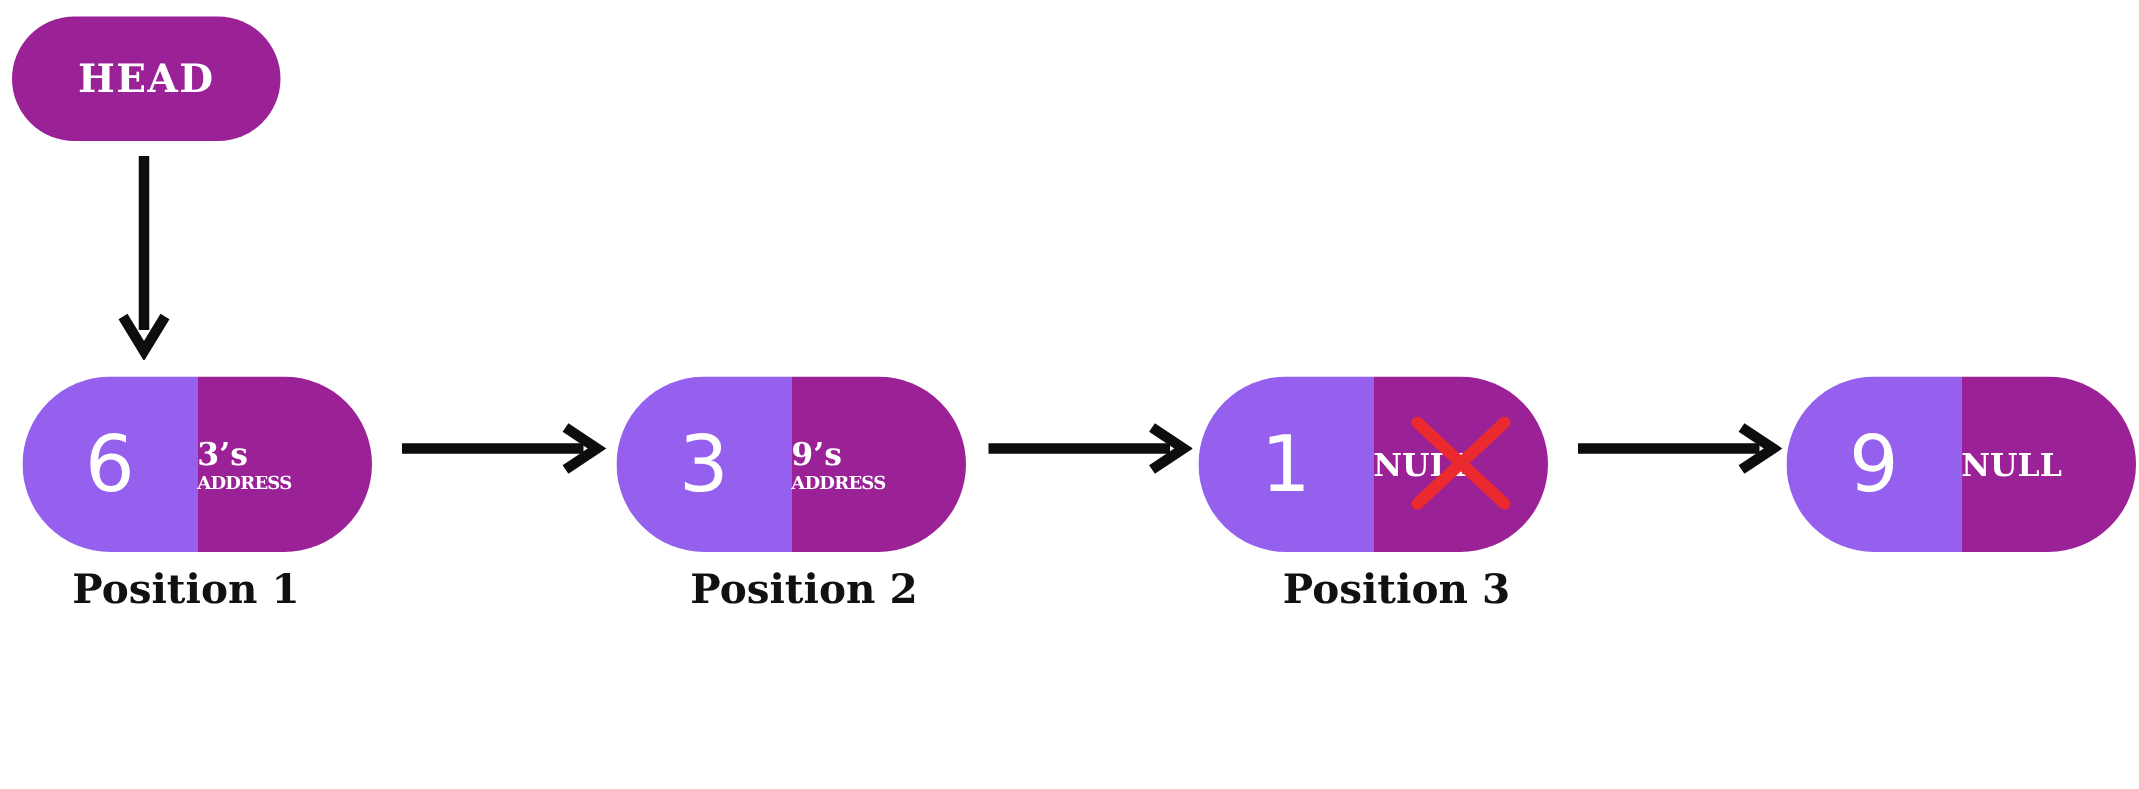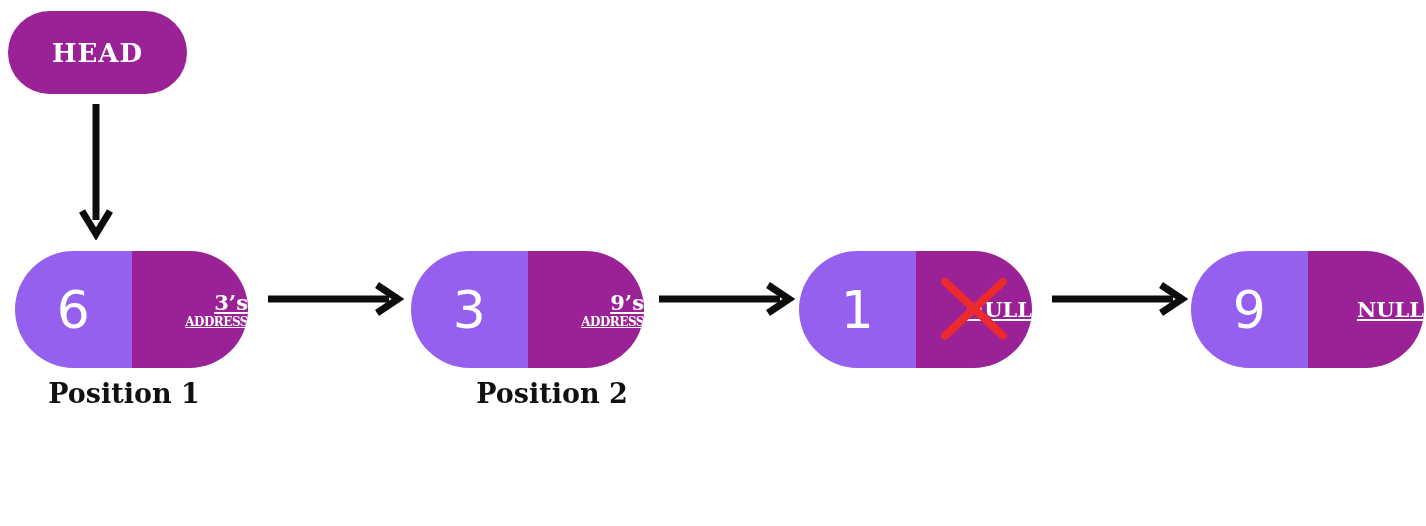--- a/index.html
+++ b/index.html
@@ -42,47 +42,46 @@
     color: #ffffff;
     font-family: "DejaVu Sans", "Liberation Sans", sans-serif;
     font-size: 52px;
     font-weight: 400;
   }
   .node-pointer {
     position: relative;
     width: 50%; height: 100%;
     background: #9b2196;
     display: flex; flex-direction: column;
-    align-items: flex-end; justify-content: center;
+    align-items: flex-start; justify-content: center;
     color: #ffffff;
     font-weight: bold;
     text-align: center;
     line-height: 1.2;
-    text-decoration: underline;
   }
   .pointer-line1 { font-size: 21px; }
   .pointer-line2 { font-size: 12px; letter-spacing: -0.5px; }
 
   .n1 { left: 15px; }
   .n2 { left: 411px; }
   .n3 { left: 799px; }
   .n4 { left: 1191px; }
 
   
   .pos-label {
     position: absolute;
     top: 378px;
     transform: translateX(-50%);
     color: #111111;
     font-weight: bold;
     font-size: 27px;
     white-space: nowrap;
   }
   .pl1 { left: 124px; }
-  .pl2 { left: 552px; }
+  .pl2 { left: 536px; }
   .pl3 { left: 931px; }
   .pl4 { left: 1308px; }
 
   
   .arrow-svg { position: absolute; }
   .arrow-down   { left: 76px;  top: 100px; }
   .arrow-right1 { left: 264px; top: 279px; }
   .arrow-right2 { left: 655px; top: 279px; }
   .arrow-right3 { left: 1048px; top: 279px; }
   .arrow-stroke { stroke: #0d0d0d; stroke-width: 7; fill: none; }
@@ -141,20 +140,21 @@
     <div class="node-value">1</div>
     <div class="node-pointer">
       <span class="pointer-line1">NULL</span>
       <span class="pointer-line2"></span>
       <svg class="cross-x" width="68" height="62" viewBox="0 0 68 62">
         <line x1="5" y1="4" x2="63" y2="58" stroke="#ea2a2e" stroke-width="8" stroke-linecap="round"></line>
         <line x1="63" y1="4" x2="5" y2="58" stroke="#ea2a2e" stroke-width="8" stroke-linecap="round"></line>
       </svg>
     </div>
   </div>
+  <div class="pos-label pl3">Position 3</div>
 
   <svg class="arrow-svg arrow-right3" width="140" height="40" viewBox="0 0 140 40">
     <line class="arrow-stroke" x1="4" y1="20" x2="125" y2="20"></line>
     <path class="arrow-stroke" d="M113,6 L134,20 L113,34"></path>
   </svg>
 
   <div class="node n4">
     <div class="node-value">9</div>
     <div class="node-pointer">
       <span class="pointer-line1">NULL</span>

